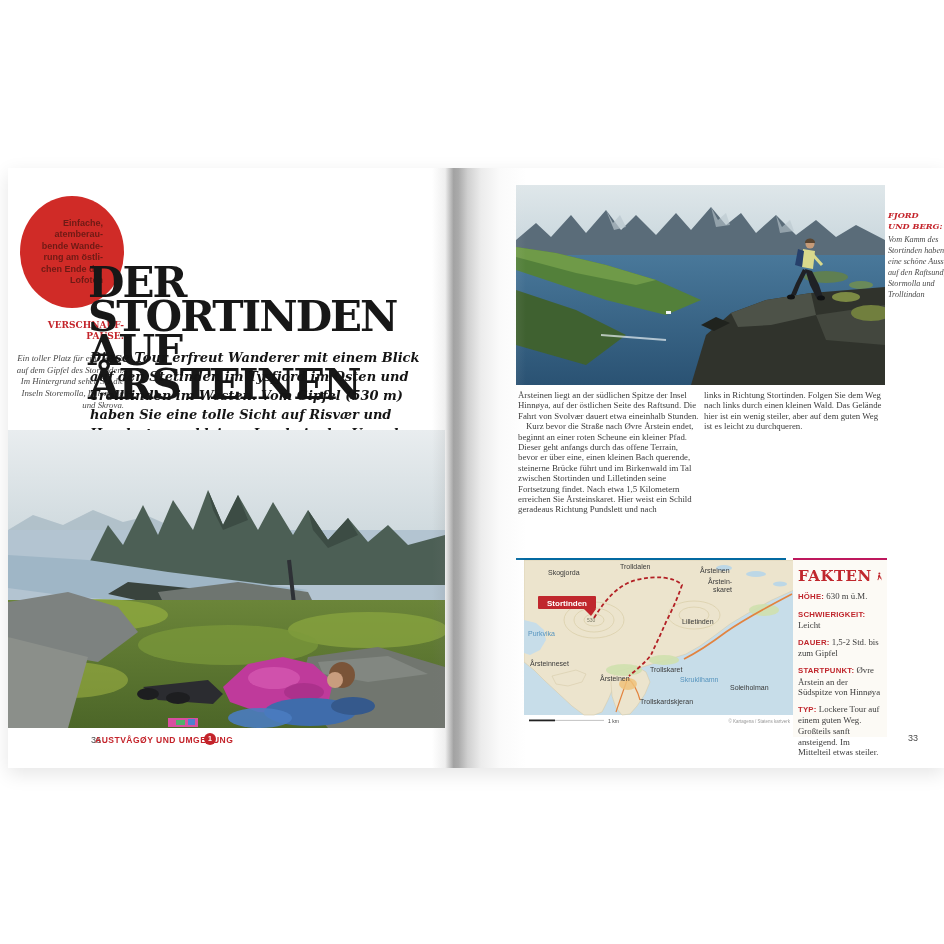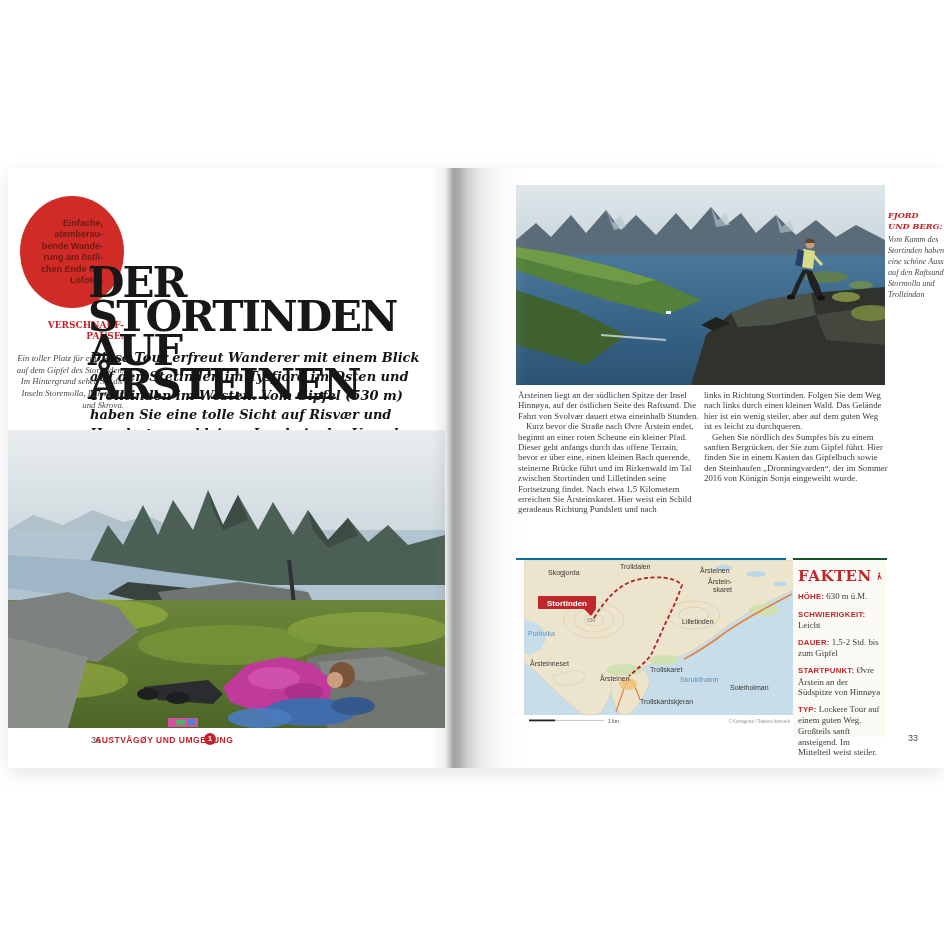--- a/index.html
+++ b/index.html
@@ -55,21 +55,21 @@
 
   .bodycol { position:absolute; top:222px; width:181px; color:#3c3c3c; font-size:8.8px; line-height:10.4px;
     text-align:left; }
   .col1 { left:510px; }
   .col2 { left:696px; width:184px; }
   .bodycol p + p { text-indent:8px; }
 
   .map-panel { position:absolute; left:508px; top:390px; width:270px; height:169px;
     border-top:2px solid #0369a1; background:#fff;padding-left:8px; }
   .fakten { position:absolute; left:785px; top:390px; width:94px; height:179px;
-    border-top:2px solid #14532d; background:#fcfaf5; padding:7px 5px 0 5px; }
+    border-top:2px solid #be185d; background:#fcfaf5; padding:7px 5px 0 5px; }
   .fakten-title-row { display:flex; align-items:center; gap:4px; }
   .fakten-title { color:#c0272d; font-family:"DejaVu Serif", serif; font-weight:bold;
     font-size:15px; letter-spacing:0.5px; }
   .fakten-item { margin-top:6px; font-size:8.8px; line-height:10.6px; color:#3c3c3c; }
   .fakten-label { color:#c0272d; font-family:"Liberation Sans", sans-serif; font-weight:bold;
     font-size:7.8px; letter-spacing:0.2px; }
 
   .footer-right { position:absolute; left:870px; top:565px; width:40px; text-align:right;
     font-family:"Liberation Sans", sans-serif; font-size:9px; color:#4a4a4a; }
 </style>
@@ -212,21 +212,20 @@
 UND BERG:</div>
       <div class="fjord-text">Vom Kamm des Stortinden haben Sie eine schöne Aussicht auf den Raftsund, Stormolla und Trolltindan</div>
     </div>
 
     <div class="bodycol col1">
       <p>Årsteinen liegt an der südlichen Spitze der Insel Hinnøya, auf der östlichen Seite des Raftsund. Die Fahrt von Svolvær dauert etwa eineinhalb Stunden.</p>
       <p>Kurz bevor die Straße nach Øvre Årstein endet, beginnt an einer roten Scheune ein kleiner Pfad. Dieser geht anfangs durch das offene Terrain, bevor er über eine, einen kleinen Bach querende, steinerne Brücke führt und im Birkenwald im Tal zwischen Stortinden und Lilletinden seine Fortsetzung findet. Nach etwa 1,5 Kilometern erreichen Sie Årsteinskaret. Hier weist ein Schild geradeaus Richtung Pundslett und nach</p>
     </div>
     <div class="bodycol col2">
       <p>links in Richtung Stortinden. Folgen Sie dem Weg nach links durch einen kleinen Wald. Das Gelände hier ist ein wenig steiler, aber auf dem guten Weg ist es leicht zu durchqueren.</p>
-      <p>Gehen Sie nördlich des Sumpfes bis zu einem sanften Bergrücken, der Sie zum Gipfel führt. Hier finden Sie in einem Kasten das Gipfelbuch sowie den Steinhaufen „Dronningvarden“, der im Sommer 2016 von Königin Sonja eingeweiht wurde.</p>
     </div>
 
     <div class="map-panel">
       <svg width="270" height="167" viewBox="0 0 270 167" font-family="Liberation Sans, sans-serif">
         <rect x="0" y="0" width="270" height="155" fill="#c7dde9"></rect>
         <path d="M0,0 H270 V30 L248,40 226,52 206,64 190,76 176,86 162,94 146,99 128,104 112,109 98,116 90,126 84,140 78,152 70,155 H60 L48,146 34,133 20,120 10,110 0,102 Z" fill="#ece4cd" stroke="#d6cbaa" stroke-width="0.6"></path>
         <polygon points="0,60 12,63 20,70 22,80 16,90 6,95 0,93" fill="#c7dde9"></polygon>
         <path d="M92,112 L112,106 122,112 126,122 121,134 113,146 106,154 98,155 92,148 88,136 87,122 Z" fill="#ece4cd" stroke="#d6cbaa" stroke-width="0.6"></path>
         <path d="M28,116 L52,110 62,114 58,122 44,126 32,124 Z" fill="#ece4cd" stroke="#d6cbaa" stroke-width="0.6"></path>
         <ellipse cx="200" cy="8" rx="8" ry="3" fill="#bcd7e6"></ellipse>
@@ -296,21 +295,21 @@
       <div class="fakten-item">
         <span class="fakten-label">DAUER:</span>
         <span>1,5-2 Std. bis zum Gipfel</span>
       </div>
       <div class="fakten-item">
         <span class="fakten-label">STARTPUNKT:</span>
         <span>Øvre Årstein an der Südspitze von Hinnøya</span>
       </div>
       <div class="fakten-item">
         <span class="fakten-label">TYP:</span>
-        <span>Lockere Tour auf einem guten Weg. Großteils sanft ansteigend. Im Mittelteil weist steiler.</span>
+        <span>Lockere Tour auf einem guten Weg. Großteils sanft ansteigend. Im Mittelteil etwas steiler.</span>
       </div>
     </div>
 
     <div class="footer-right">33</div>
 
     <div class="gutter"></div>
   </div>
 </div>
 
 </body></html>

